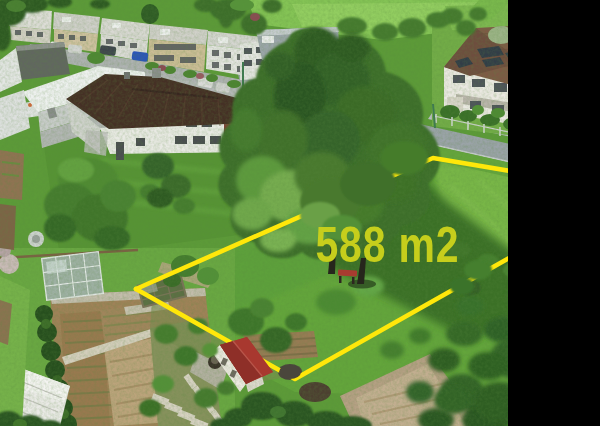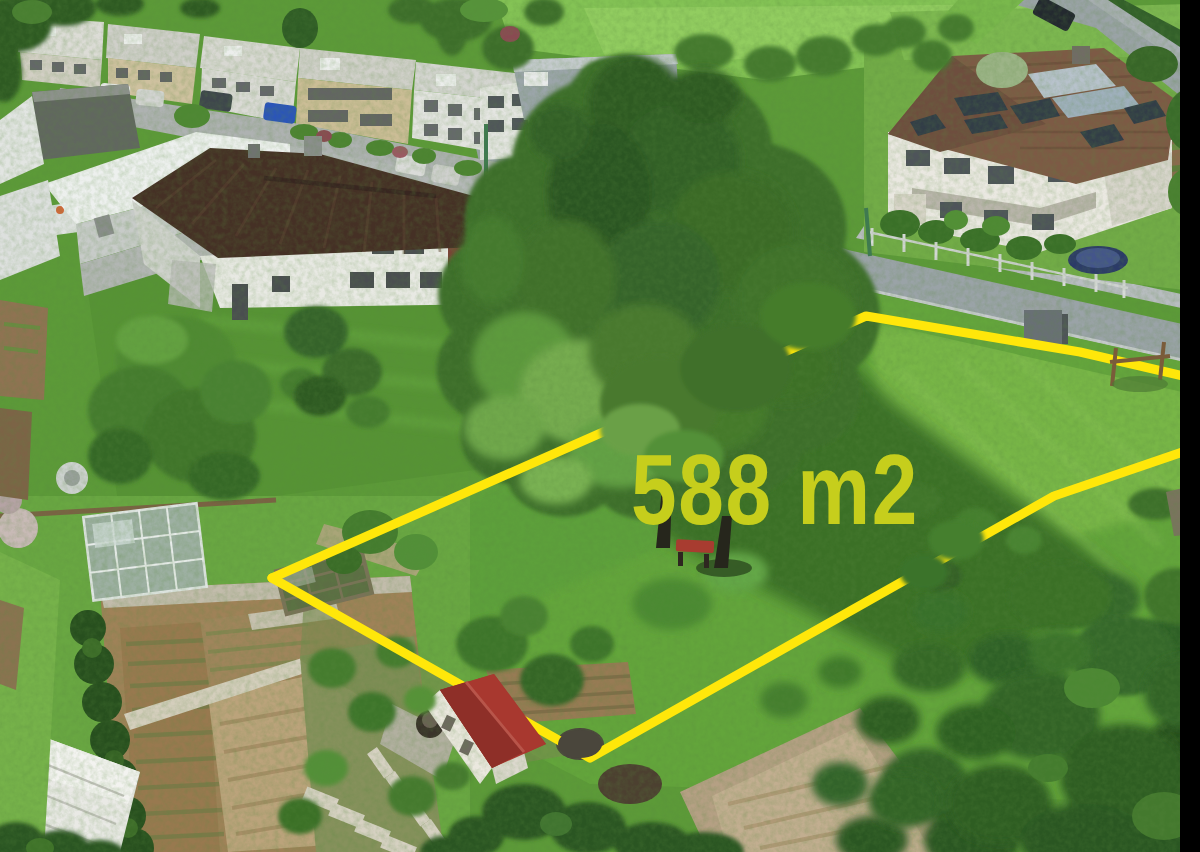--- a/index.html
+++ b/index.html
@@ -1,16 +1,16 @@
 <!DOCTYPE html>
 <html><head>
 <meta charset="utf-8">
 <style>
   html,body{margin:0;padding:0;background:#000;}
-  #stage{position:relative;width:590px;height:426px;overflow:hidden;font-family:"Liberation Sans",sans-serif;text-align:center;}
+  #stage{position:relative;width:508px;height:426px;overflow:hidden;font-family:"Liberation Sans",sans-serif;text-align:center;}
   svg{display:block;}
 </style>
 </head>
 <body>
 <div id="stage">
 <svg width="600" height="426" viewBox="0 0 600 426">
 <defs>
   <filter id="b1" x="-30%" y="-30%" width="160%" height="160%">
           <feGaussianBlur stdDeviation="1"></feGaussianBlur>
         </filter>

